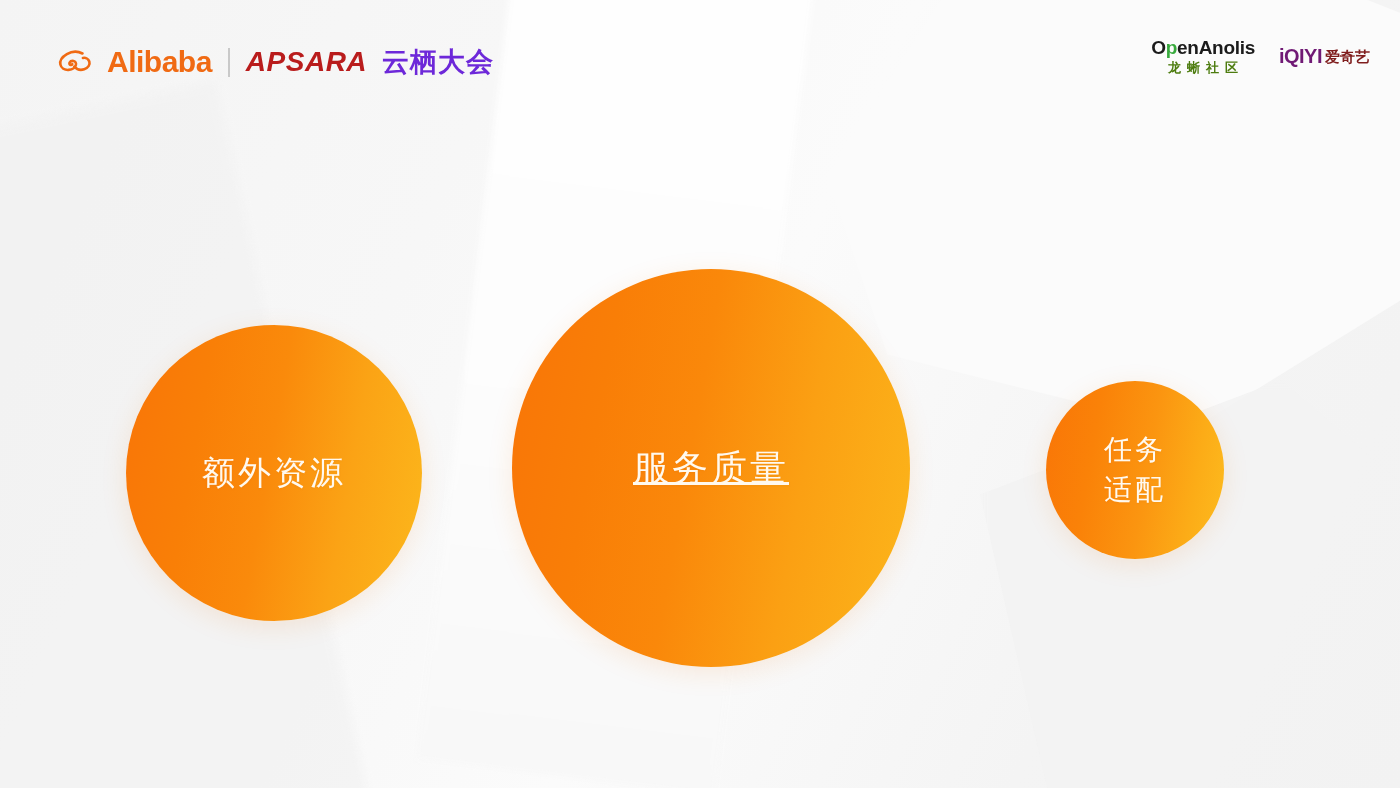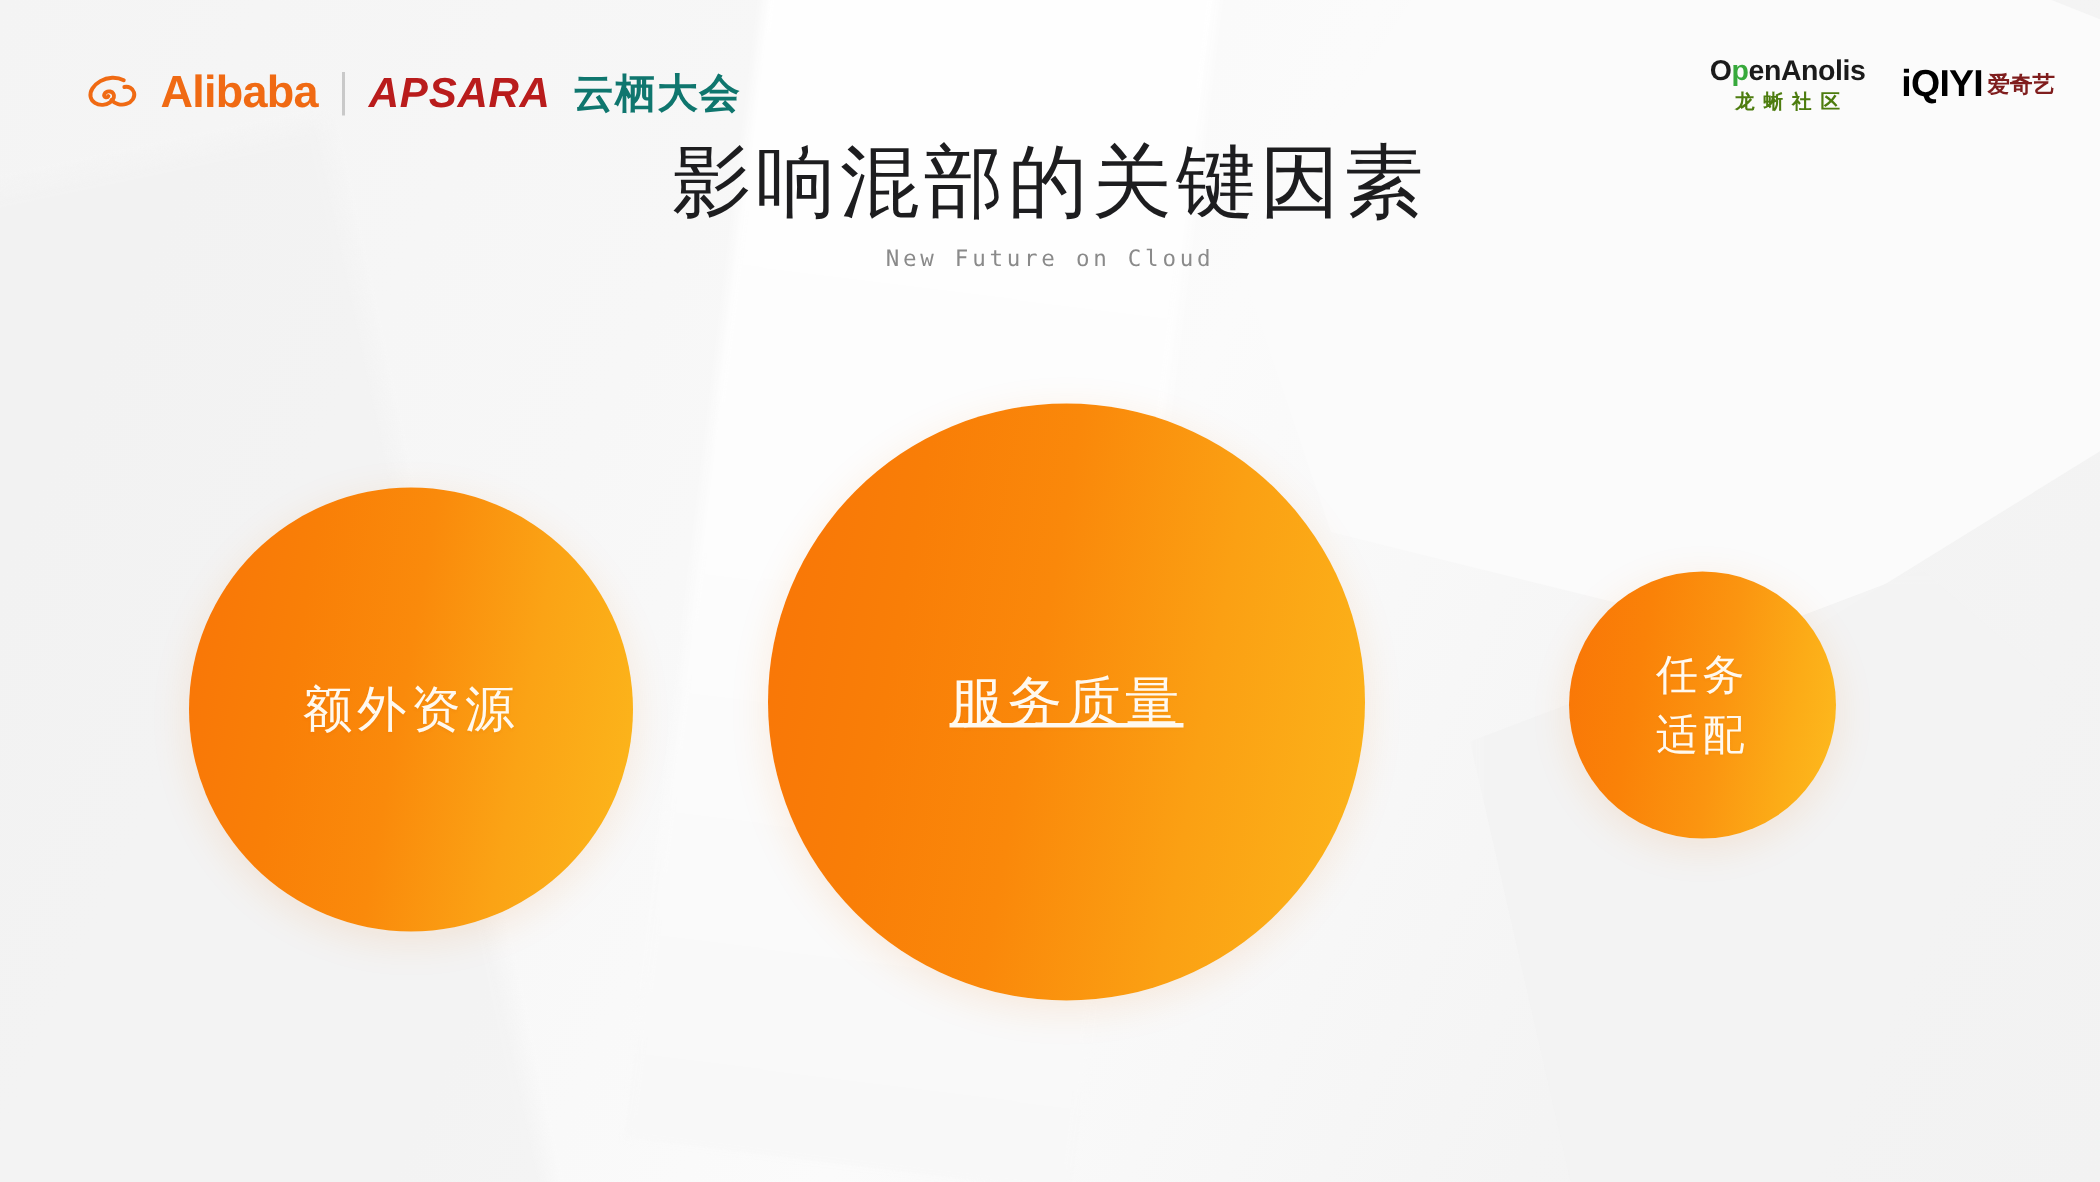--- a/index.html
+++ b/index.html
@@ -111,21 +111,21 @@
     font-weight: 700;
     color: #b91c1c;
     letter-spacing: 0.5px;
     font-style: italic;
     line-height: 1;
     font-family: "Liberation Sans", sans-serif;
   }
   .apsara-cn {
     font-size: 27px;
     font-weight: 700;
-    color: #0f766e;
+    color: #6d28d9;
     letter-spacing: 1px;
     line-height: 1;
     margin-left: 2px;
   }
 
   .brand-right {
     position: absolute;
     right: 30px;
     top: 38px;
     display: flex;
@@ -157,23 +157,23 @@
     color: #4d7c0f;
     letter-spacing: 6px;
     text-indent: 6px;
   }
   .iqiyi {
     display: flex;
     align-items: center;
     gap: 3px;
   }
   .iqiyi-en {
-    font-size: 25px;
-    font-weight: 700;
-    color: #000000;
+    font-size: 20px;
+    font-weight: 700;
+    color: #701a75;
     letter-spacing: -0.5px;
     font-family: "Liberation Sans", sans-serif;
     line-height: 1;
   }
   .iqiyi-cn {
     font-size: 15px;
     font-weight: 700;
     color: #7f1d1d;
     letter-spacing: 0px;
     line-height: 1;
@@ -283,24 +283,20 @@
         <div class="anolis-sub">龙蜥社区</div>
       </div>
 
       <div class="iqiyi">
         <span class="iqiyi-en">iQIYI</span>
         <span class="iqiyi-cn">爱奇艺</span>
       </div>
     </div>
   </div>
 
-  <div class="title-block">
-    <h1 class="title-cn">影响混部的关键因素</h1>
-    <div class="title-en">New Future on Cloud</div>
-  </div>
 
   <div class="circle circle-extra">
     <span class="circle-label">额外资源</span>
   </div>
 
   <div class="circle circle-qos">
     <span class="circle-label">服务质量</span>
   </div>
 
   <div class="circle circle-task">

